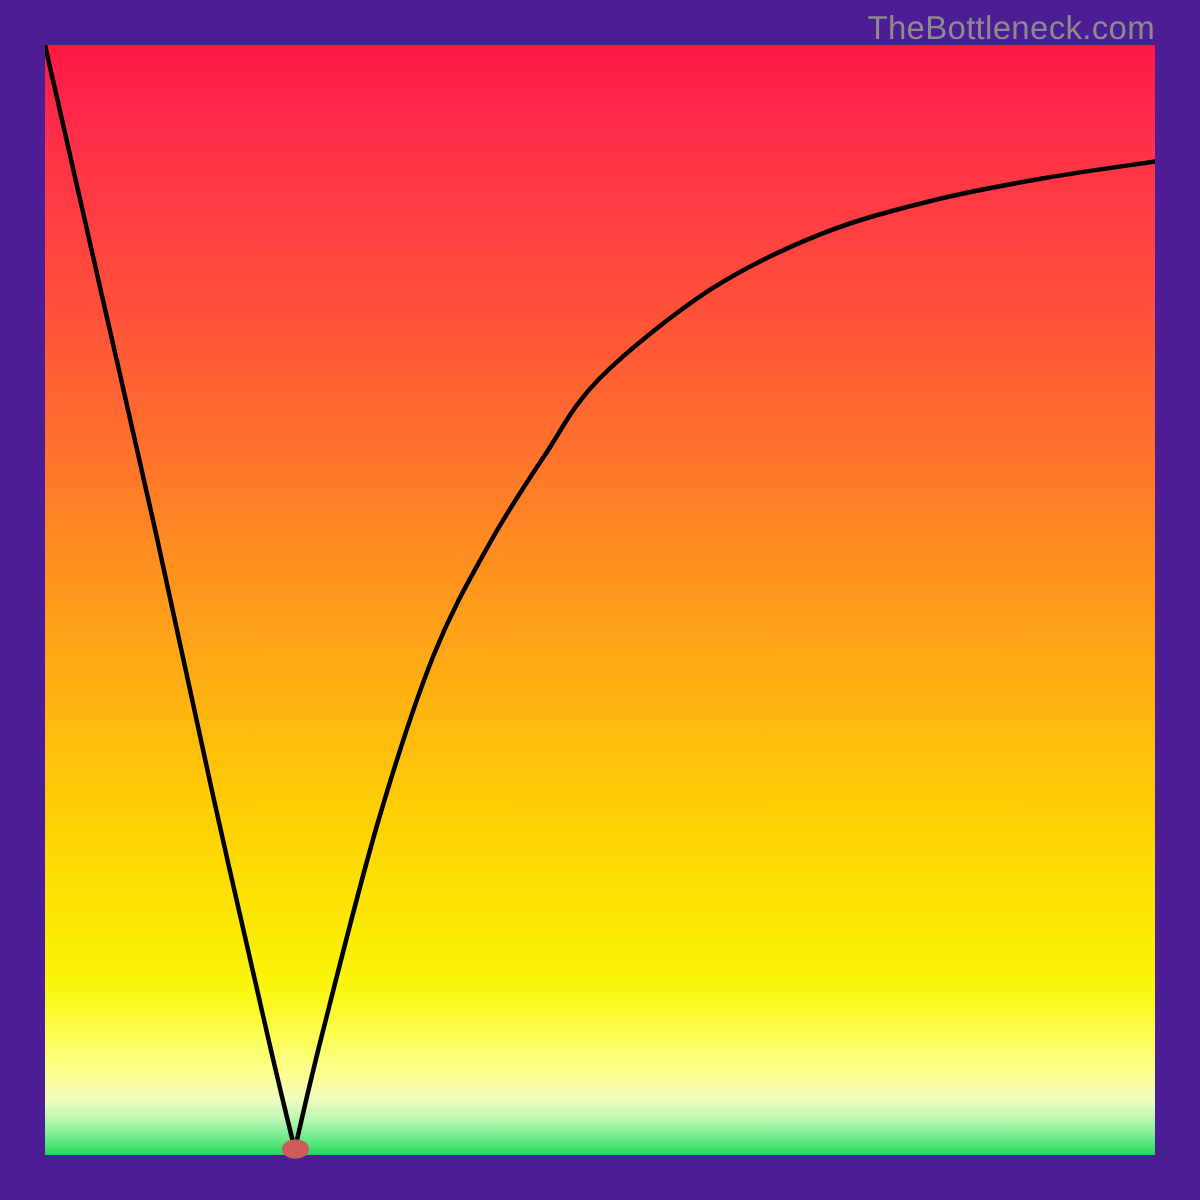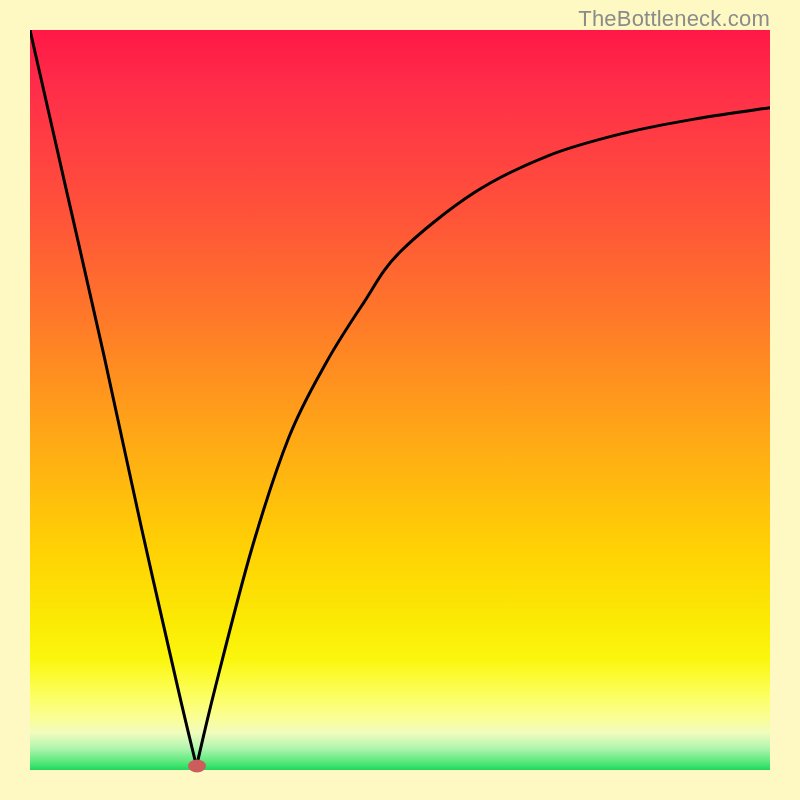--- a/index.html
+++ b/index.html
@@ -7,21 +7,21 @@
     padding: 0;
     width: 800px;
     height: 800px;
     background: #000;
     overflow: hidden;
   }
   .container {
     position: relative;
     width: 800px;
     height: 800px;
-    background: #fef9c3;
+    background: #4c1d95;
   }
   .plot-area {
     position: absolute;
     left: 30px;
     top: 30px;
     width: 740px;
     height: 740px;
     background: linear-gradient(
       to bottom,
       #ff1846 0%,

